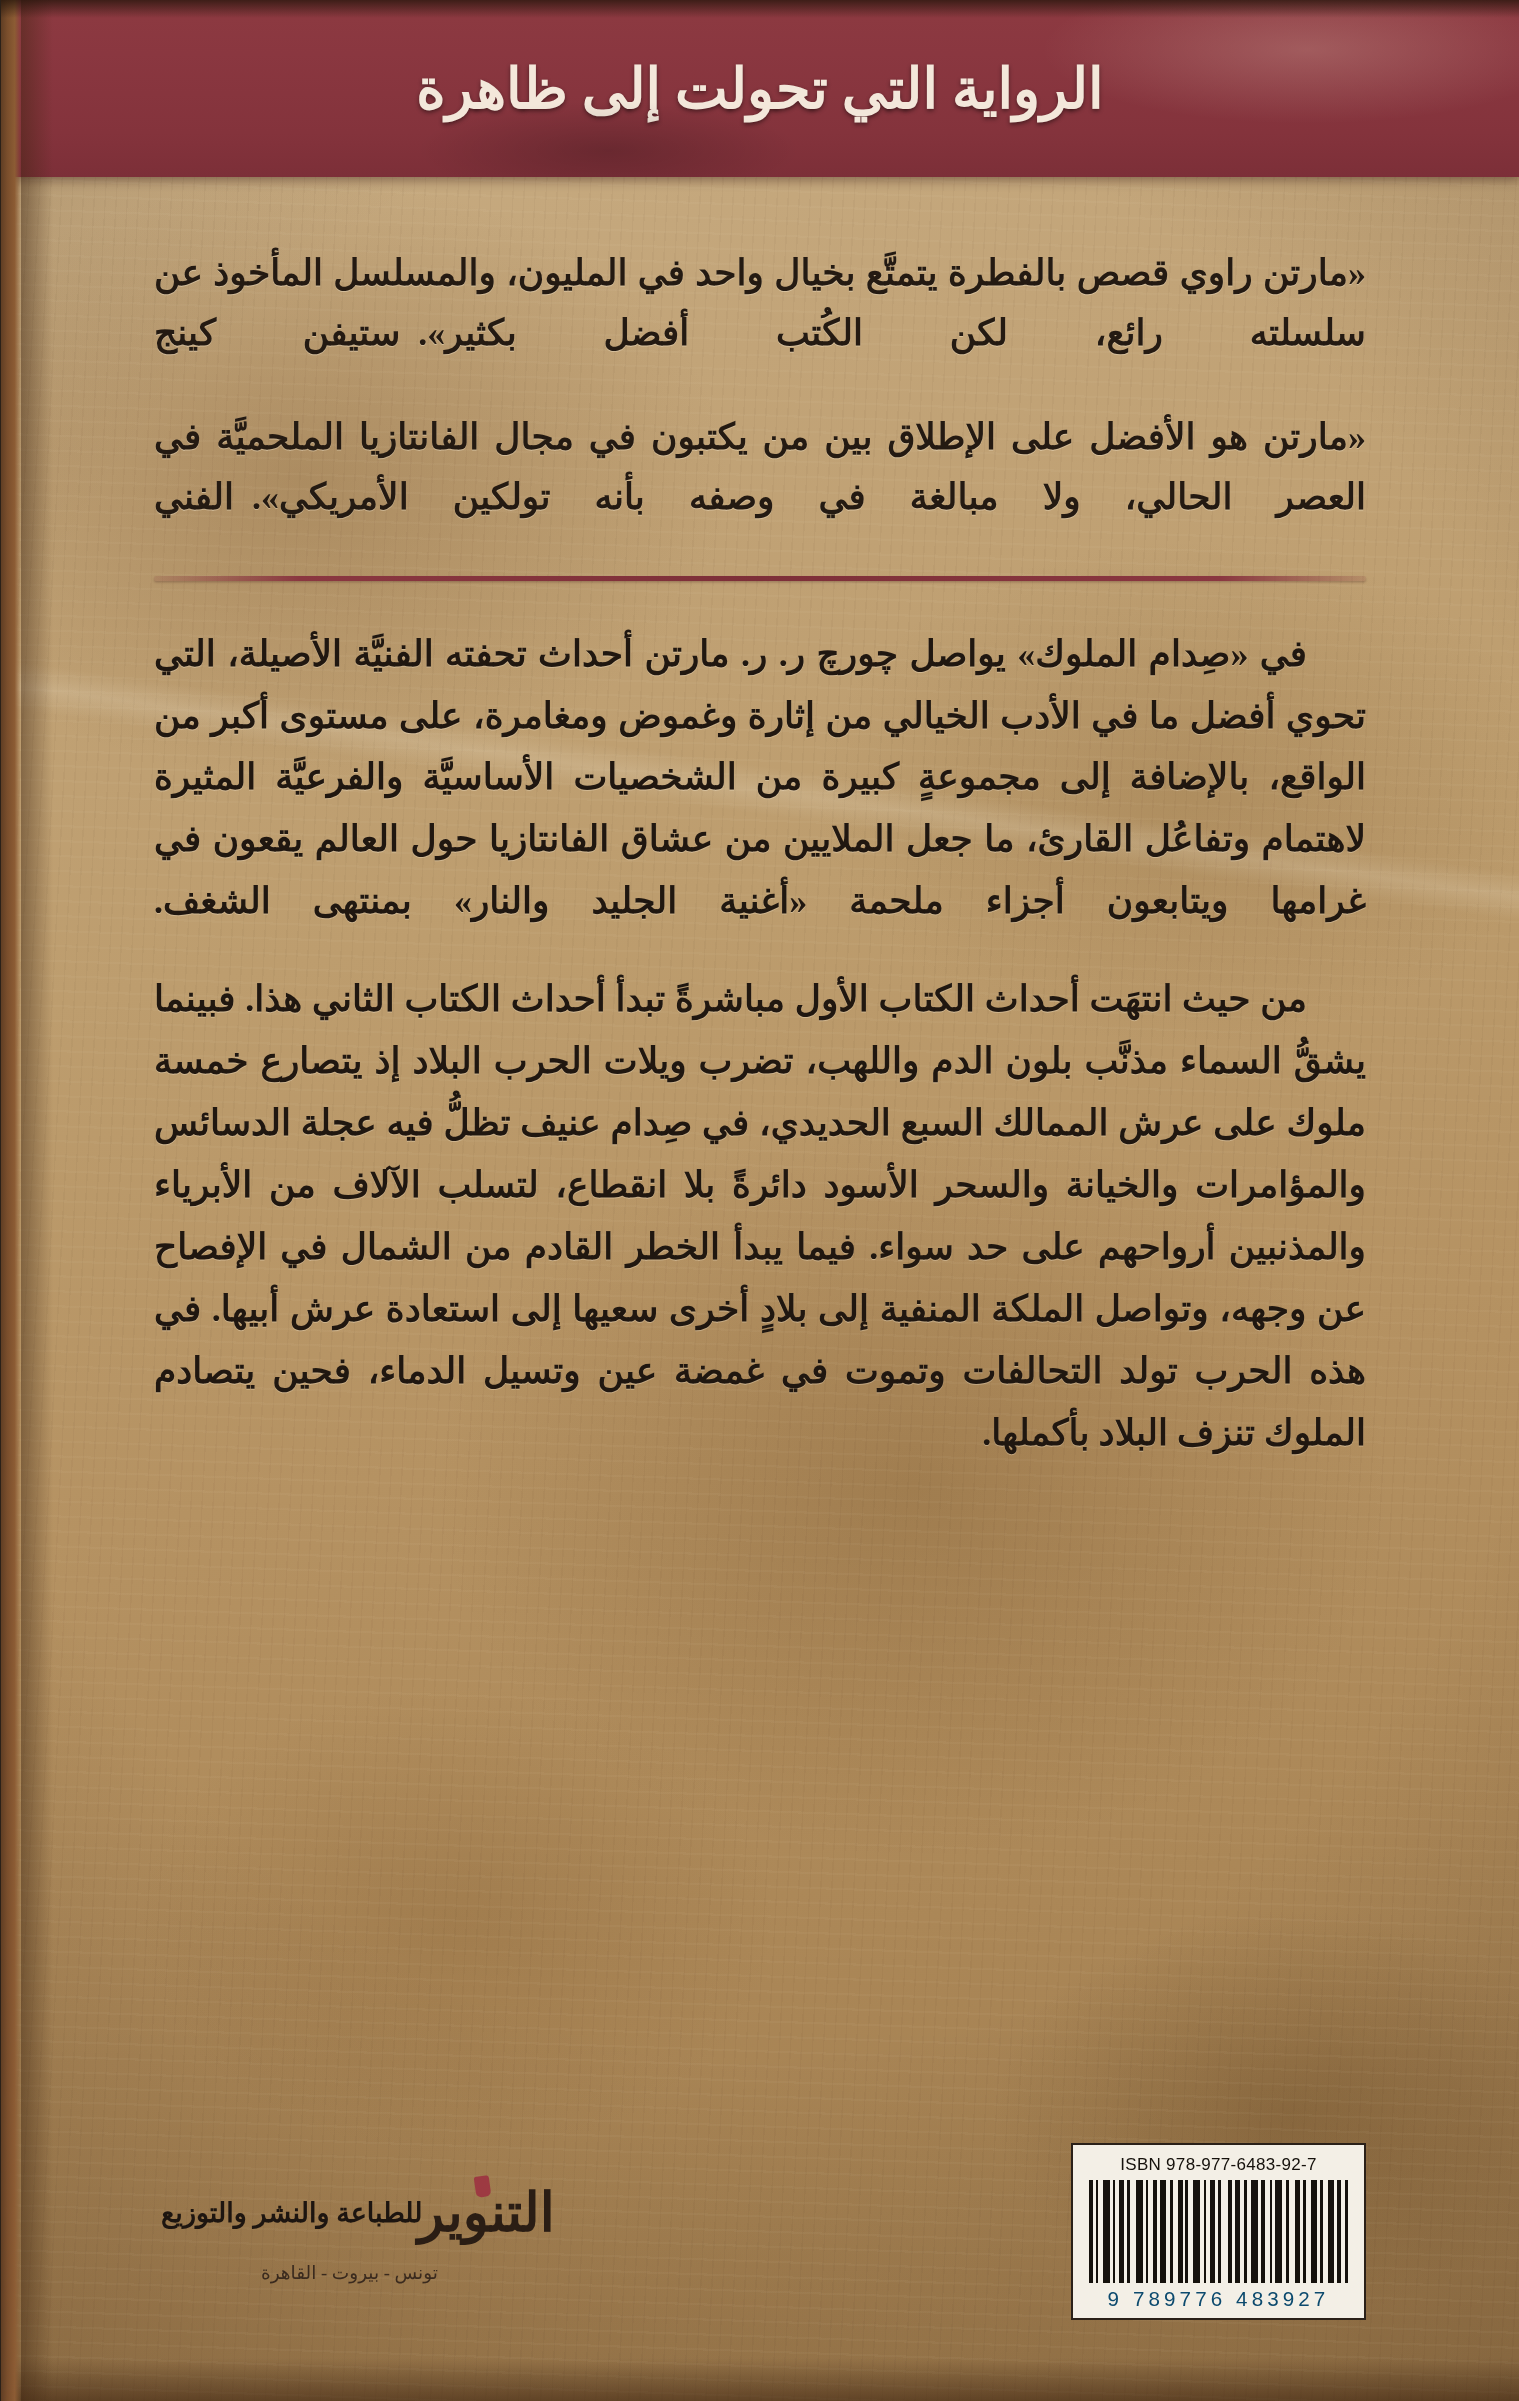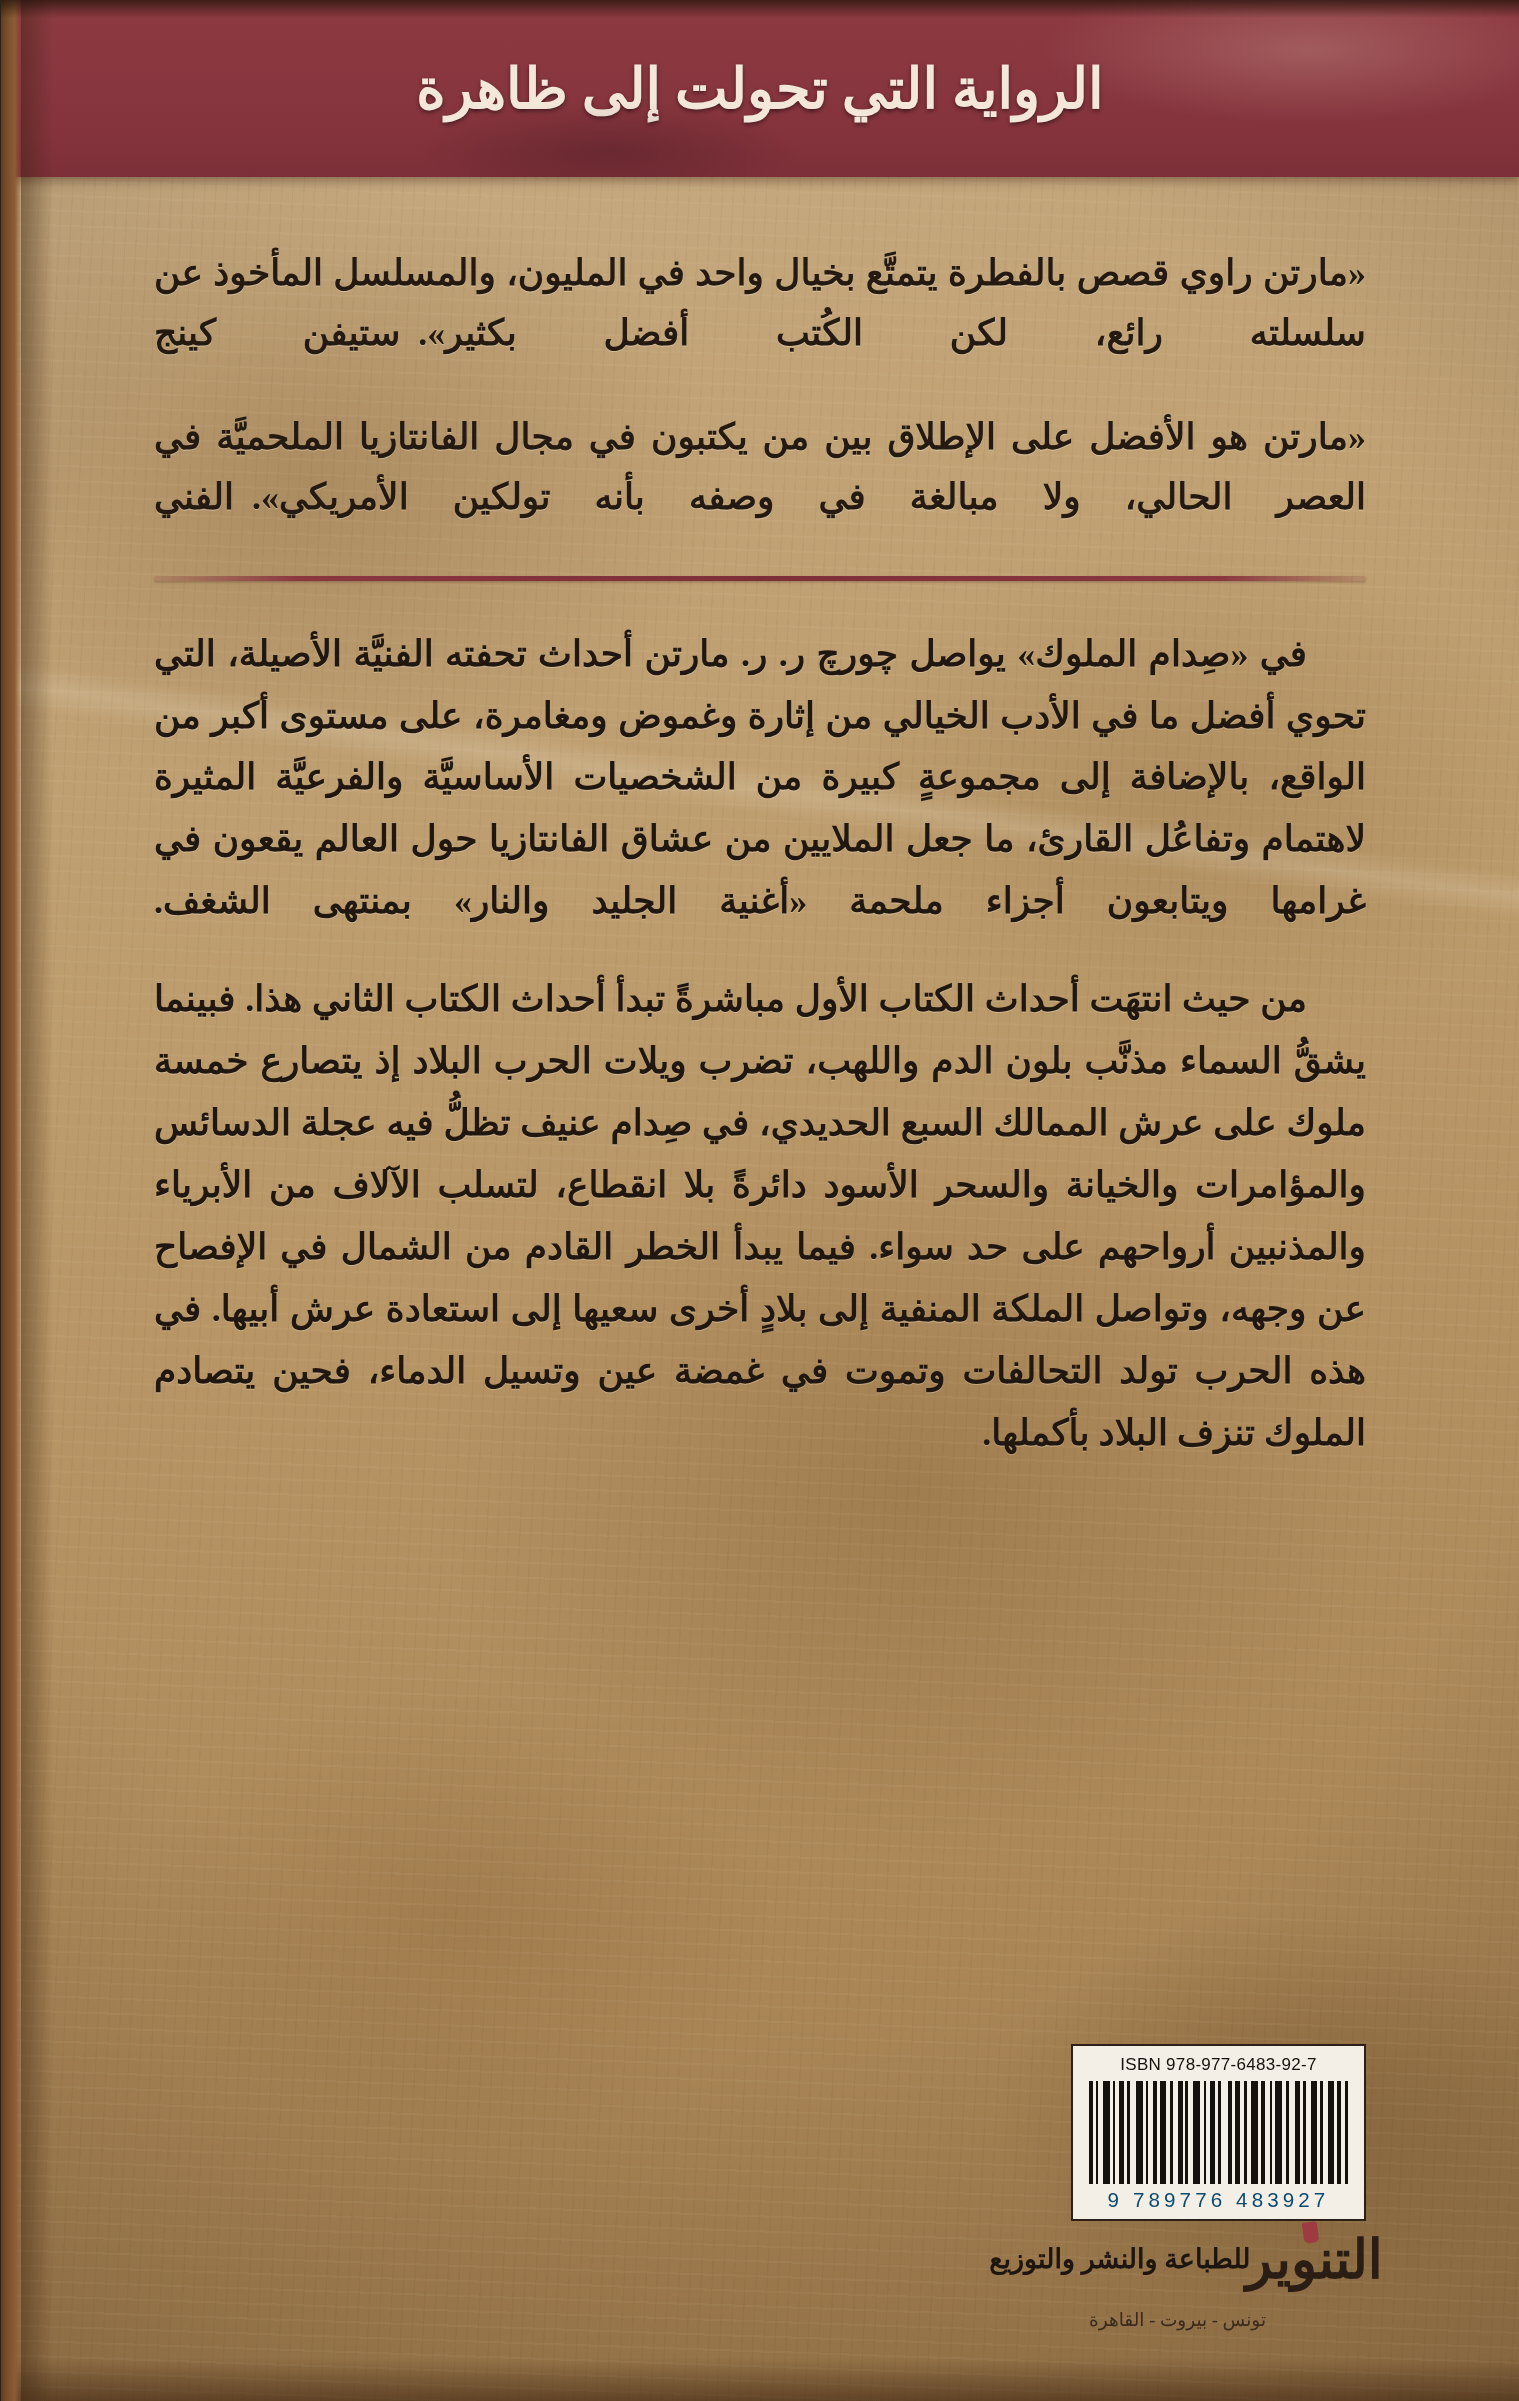--- a/index.html
+++ b/index.html
@@ -169,28 +169,27 @@
     font-weight: 600;
     text-indent: 59px;
     text-shadow: 0 0.7px 0 rgba(255,245,225,0.3);
   }
   .blurb p:last-child { margin-bottom: 0; text-align-last: right; }
 
   
   .footer {
     position: absolute;
     left: 0; right: 0;
-    bottom: 66px;
+    bottom: 81px;
     z-index: 5;
     display: flex;
-    align-items: flex-start;
+    align-items: center;
     justify-content: space-between;
     padding: 0 154px 0 161px;
     box-sizing: border-box;
-    flex-direction: column;
   }
 
   
   .barcode-box {
     background: #f3efe6;
     border: 2.1px solid #2a2018;
     padding: 9.6px 12.4px 6.9px 12.4px;
     width: 295px;
     box-sizing: border-box;
   }

